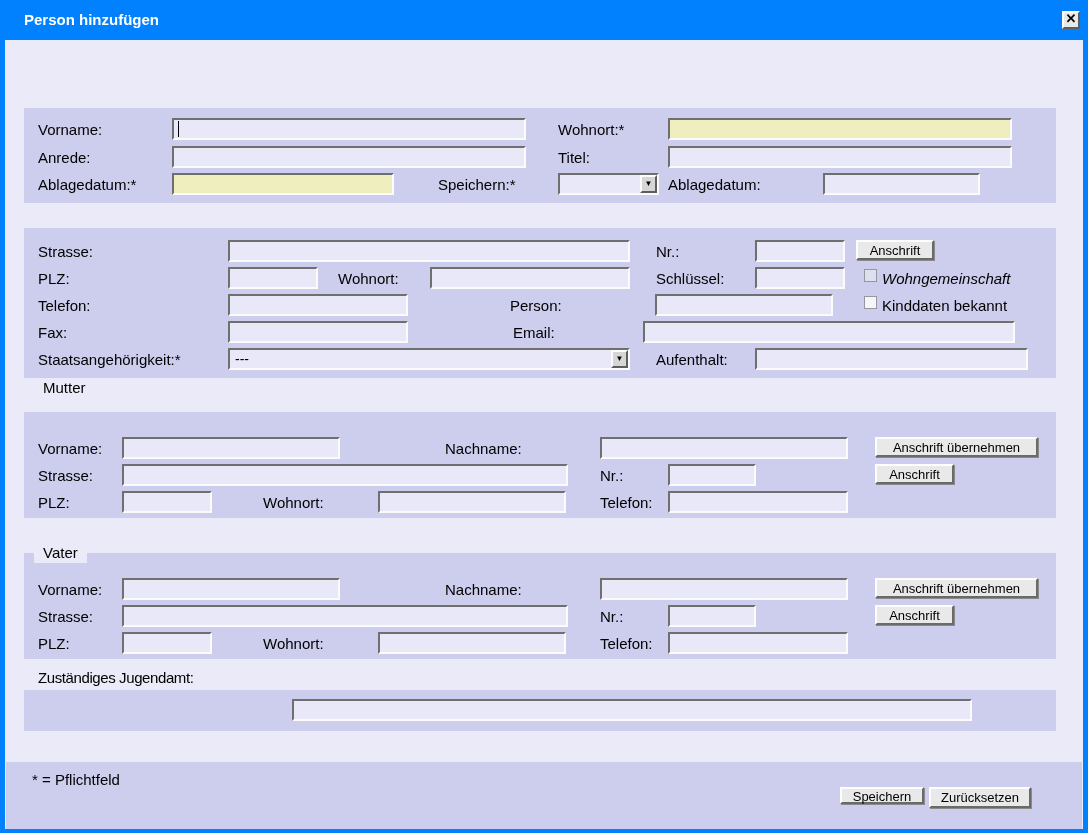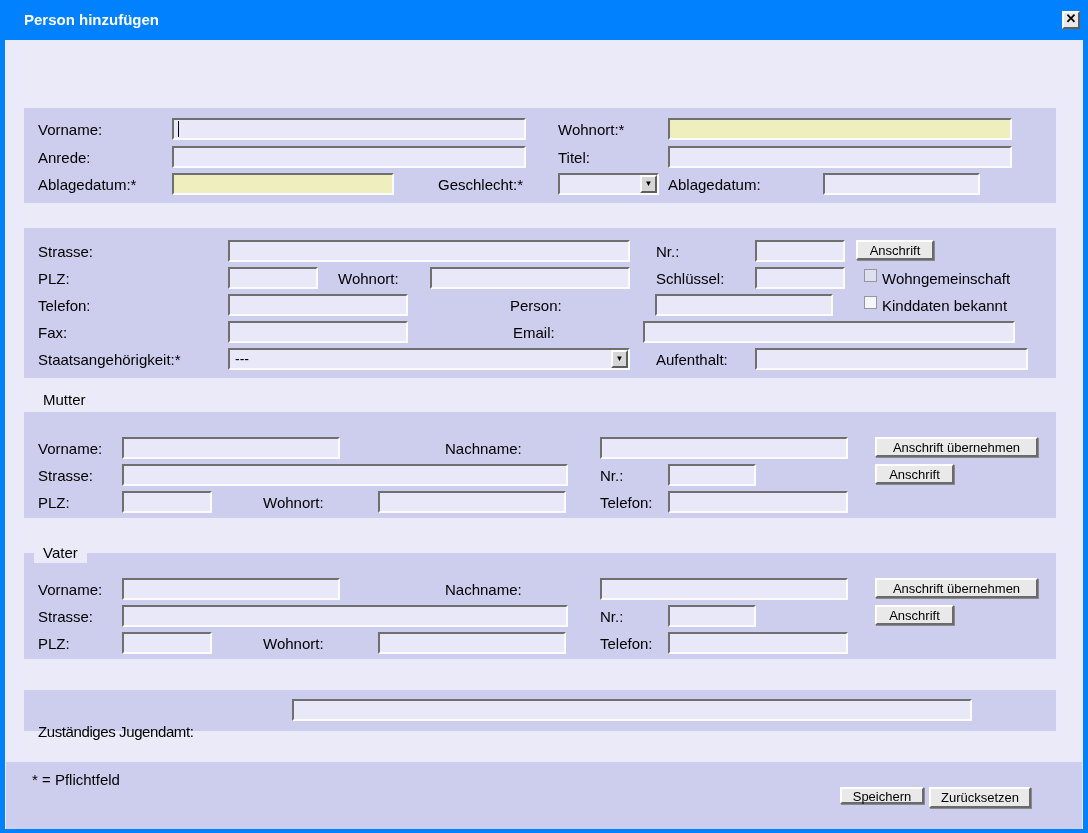--- a/index.html
+++ b/index.html
@@ -48,21 +48,21 @@
   <span class="lbl" style="left:558px;top:121px;">Wohnort:*</span>
   <input class="field req" style="left: 668px; top: 118px; width: 344px;">
 
   <span class="lbl" style="left:38px;top:149px;text-align:right;">Anrede:</span>
   <input class="field" style="left: 172px; top: 146px; width: 354px;">
   <span class="lbl" style="left:558px;top:149px;">Titel:</span>
   <input class="field" style="left: 668px; top: 146px; width: 344px;">
 
   <span class="lbl" style="left:38px;top:176px;">Ablagedatum:*</span>
   <input class="field req" style="left: 172px; top: 173px; width: 222px;">
-  <span class="lbl" style="left:438px;top:176px;">Geschlecht:*</span>
+  <span class="lbl" style="left:438px;top:176px;">Speichern:*</span>
   <div class="select req" style="left:558px;top:173px;width:101px;">
     <span class="val"></span>
     <span class="arrow">▼</span>
   </div>
   <span class="lbl" style="left:668px;top:176px;">Ablagedatum:</span>
   <input class="field" style="left: 823px; top: 173px; width: 157px;">
 
   <div class="panel" style="left:24px;top:228px;width:1032px;height:150px;"></div>
   <span class="lbl" style="left:38px;top:243px;">Strasse:</span>
   <input class="field" style="left: 228px; top: 240px; width: 402px;">
@@ -70,21 +70,21 @@
   <input class="field" style="left: 755px; top: 240px; width: 90px;">
   <button class="btn" style="left:856px;top:240px;width:78px;height:20px;">Anschrift</button>
 
   <span class="lbl" style="left:38px;top:270px;">PLZ:</span>
   <input class="field" style="left: 228px; top: 267px; width: 90px;">
   <span class="lbl" style="left:338px;top:270px;">Wohnort:</span>
   <input class="field" style="left: 430px; top: 267px; width: 200px;">
   <span class="lbl" style="left:656px;top:270px;">Schlüssel:</span>
   <input class="field" style="left: 755px; top: 267px; width: 90px;">
   <span class="chk" style="left:864px;top:269px;background:#DDE1EF;"></span>
-  <span class="lbl" style="left:882px;top:270px;">Wohngemeinschaft</span>
+  <span class="lbl" style="left:882px;top:270px;font-style:italic;">Wohngemeinschaft</span>
 
   <span class="lbl" style="left:38px;top:297px;">Telefon:</span>
   <input class="field" style="left: 228px; top: 294px; width: 180px;">
   <span class="lbl" style="left:510px;top:297px;">Person:</span>
   <input class="field" style="left: 655px; top: 294px; width: 178px;">
   <span class="chk" style="left:864px;top:296px;background:#F6F6FA;"></span>
   <span class="lbl" style="left:882px;top:297px;">Kinddaten bekannt</span>
 
   <span class="lbl" style="left:38px;top:324px;">Fax:</span>
   <input class="field" style="left: 228px; top: 321px; width: 180px;">
@@ -93,21 +93,21 @@
 
   <span class="lbl" style="left:38px;top:351px;">Staatsangehörigkeit:*</span>
   <div class="select req" style="left:228px;top:348px;width:402px;">
     <span class="val">---</span>
     <span class="arrow">▼</span>
   </div>
   <span class="lbl" style="left:656px;top:351px;">Aufenthalt:</span>
   <input class="field" style="left: 755px; top: 348px; width: 273px;">
 
   <div class="panel" style="left:24px;top:412px;width:1032px;height:106px;"></div>
-  <span class="legend" style="left:34px;top:390px;text-align:center;">Mutter</span>
+  <span class="legend" style="left:34px;top:378px;text-align:center;">Mutter</span>
   <span class="lbl" style="left:38px;top:440px;">Vorname:</span>
   <input class="field" style="left: 122px; top: 437px; width: 218px;">
   <span class="lbl" style="left:445px;top:440px;">Nachname:</span>
   <input class="field" style="left: 600px; top: 437px; width: 248px;">
   <button class="btn" style="left:875px;top:437px;width:163px;height:20px;">Anschrift übernehmen</button>
 
   <span class="lbl" style="left:38px;top:467px;">Strasse:</span>
   <input class="field" style="left: 122px; top: 464px; width: 446px;">
   <span class="lbl" style="left:600px;top:467px;">Nr.:</span>
   <input class="field" style="left: 668px; top: 464px; width: 88px;">
@@ -135,20 +135,20 @@
   <button class="btn" style="left:875px;top:605px;width:79px;height:20px;">Anschrift</button>
 
   <span class="lbl" style="left:38px;top:635px;">PLZ:</span>
   <input class="field" style="left: 122px; top: 632px; width: 90px;">
   <span class="lbl" style="left:263px;top:635px;">Wohnort:</span>
   <input class="field" style="left: 378px; top: 632px; width: 188px;">
   <span class="lbl" style="left:600px;top:635px;">Telefon:</span>
   <input class="field" style="left: 668px; top: 632px; width: 180px;">
 
   <div class="panel" style="left:24px;top:690px;width:1032px;height:41px;"></div>
-  <span class="lbl" style="left:38px;top:723px;letter-spacing:-0.4px;">Zuständiges Jugendamt:</span>
+  <span class="lbl" style="left:38px;top:669px;letter-spacing:-0.4px;">Zuständiges Jugendamt:</span>
   <input class="field" style="left: 292px; top: 699px; width: 680px;">
 
   <div class="panel" style="left:6px;top:762px;width:1076px;height:67px;"></div>
   <span class="lbl" style="left:32px;top:771px;">* = Pflichtfeld</span>
   <button class="btn" style="left:840px;top:787px;width:84px;height:17px;">Speichern</button>
   <button class="btn" style="left:929px;top:787px;width:102px;height:21px;">Zurücksetzen</button>
 </div>
 
 </body></html>

